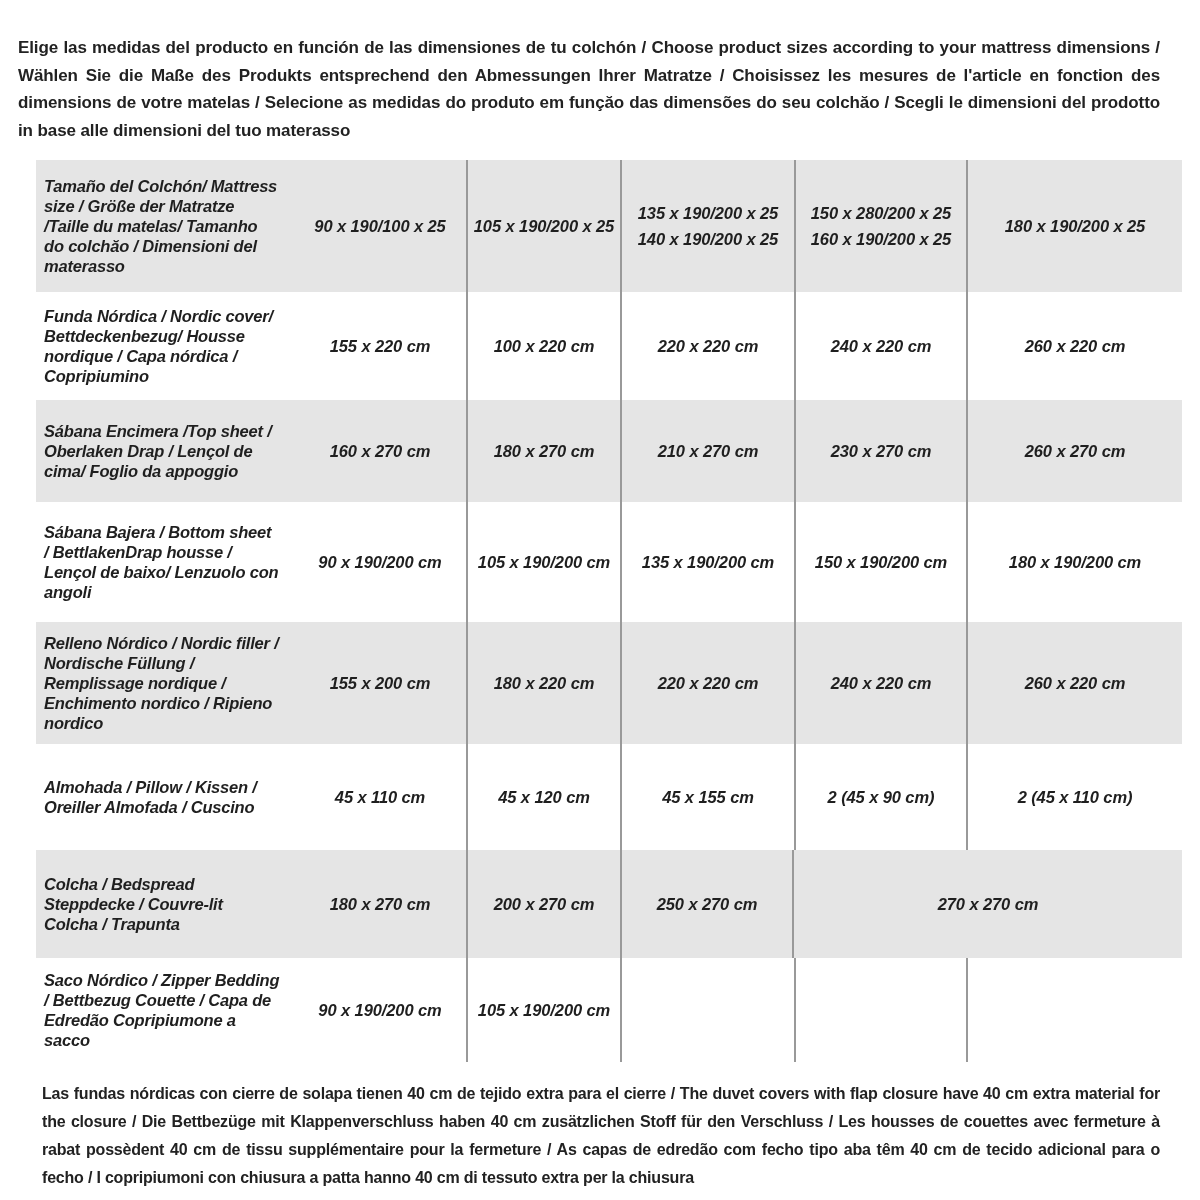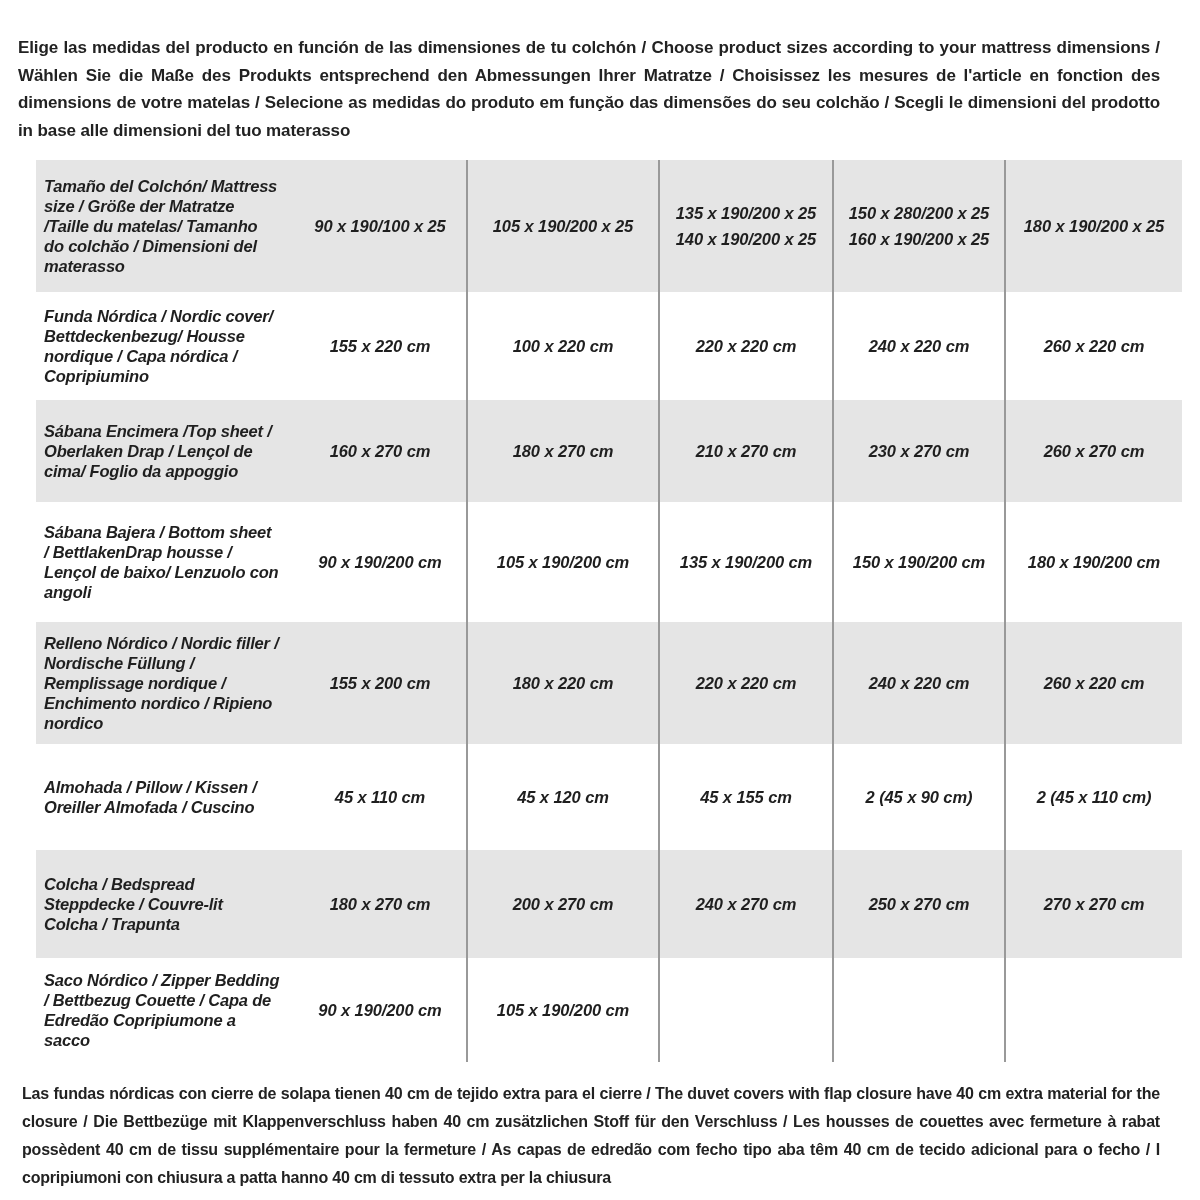--- a/index.html
+++ b/index.html
@@ -24,27 +24,27 @@
   .trow.shade{background:var(--shade);}
   .cell{box-sizing:border-box;display:flex;align-items:center;font-style:italic;}
   .lab{
     width:258px;padding-left:8px;padding-right:14px;
     font-size:16.5px;font-weight:bold;line-height:20px;letter-spacing:-0.2px;
   }
   .val{
     justify-content:center;text-align:center;
     font-size:16.5px;font-weight:bold;letter-spacing:-0.1px;
   }
-  .c1{width:172px}.c2{width:192px}.c3{width:174px}.c4{width:172px}.c5{flex:1}
+  .c1{width:172px}.c2{width:154px}.c3{width:174px}.c4{width:172px}.c5{flex:1}
   .val + .val{border-left:2px solid var(--divider);}
   .r0{height:132px}.r1{height:108px}.r2{height:102px}.r3{height:120px}
   .r4{height:122px}.r5{height:106px}.r6{height:108px}.r7{height:104px}
   .stack > div{line-height:26px;}
   .foot{
-    margin:18px 40px 0 22px;
+    margin:18px 40px 0 42px;
     font-size:16px;font-weight:bold;line-height:28px;
     letter-spacing:-0.2px;text-align:justify;color:#222;
   }
 </style>
 </head>
 <body>
 
 <p class="intro">Elige las medidas del producto en función de las dimensiones de tu colchón / Choose product sizes according to your mattress dimensions / Wählen Sie die Maße des Produkts entsprechend den Abmessungen Ihrer Matratze / Choisissez les mesures de l'article en fonction des dimensions de votre matelas / Selecione as medidas do produto em funçăo das dimensões do seu colchăo / Scegli le dimensioni del prodotto in base alle dimensioni del tuo materasso</p>
 
 <div class="tbl">
@@ -122,21 +122,20 @@
     <div class="cell val c2">45 x 120 cm</div>
     <div class="cell val c3">45 x 155 cm</div>
     <div class="cell val c4">2 (45 x 90 cm)</div>
     <div class="cell val c5">2 (45 x 110 cm)</div>
   </div>
 
   <div class="trow shade r6">
     <div class="cell lab">Colcha / Bedspread Steppdecke / Couvre-lit Colcha / Trapunta</div>
     <div class="cell val c1">180 x 270 cm</div>
     <div class="cell val c2">200 x 270 cm</div>
-    <div class="cell val c3">240 x 270 cm</div>
     <div class="cell val c4">250 x 270 cm</div>
     <div class="cell val c5">270 x 270 cm</div>
   </div>
 
   <div class="trow r7">
     <div class="cell lab">Saco Nórdico / Zipper Bedding / Bettbezug Couette / Capa de Edredão Copripiumone a sacco</div>
     <div class="cell val c1">90 x 190/200 cm</div>
     <div class="cell val c2">105 x 190/200 cm</div>
     <div class="cell val c3"></div>
     <div class="cell val c4"></div>

